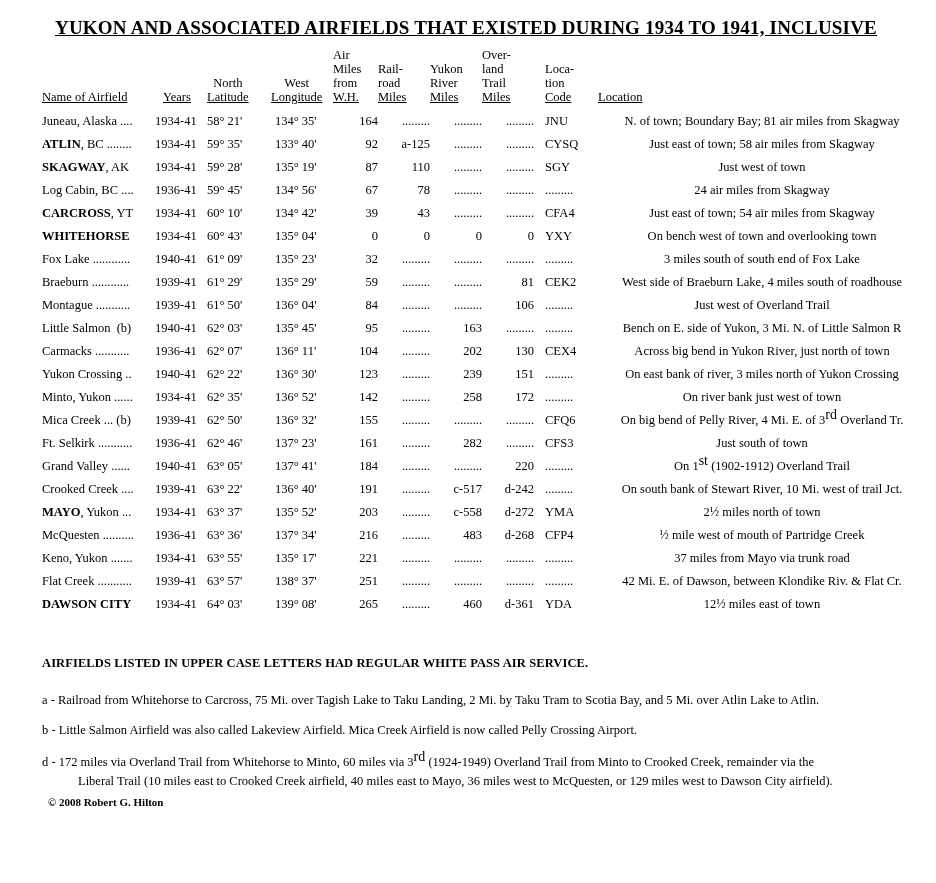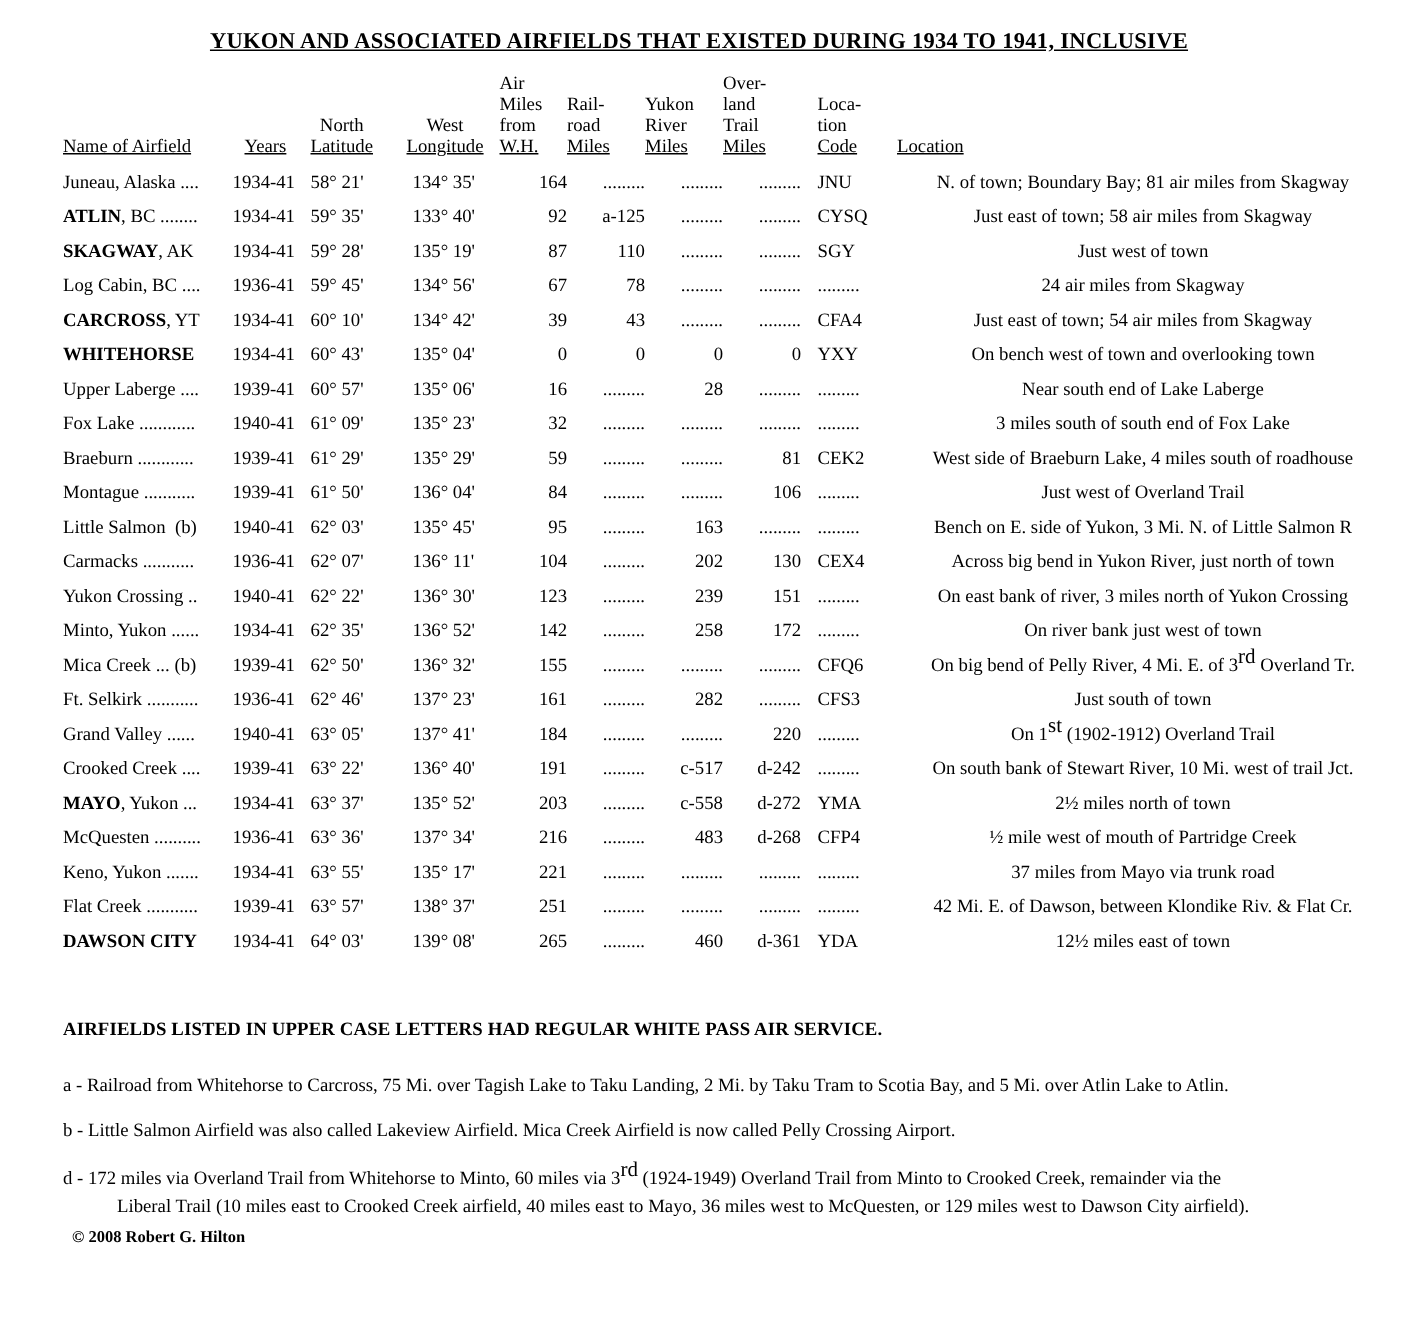--- a/index.html
+++ b/index.html
@@ -7,21 +7,21 @@
   body {
     width: 936px; height: 883px;
     background: #fff; color: #000;
     font-family: "Liberation Serif", serif;
     overflow: hidden;
   }
   .page { padding: 20px 0 0 42px; }
 
   h1.title {
     width: 932px; margin: 0 0 0 -42px;
-    font-size: 15px; line-height: 16px;
+    font-size: 19px; line-height: 16px;
     font-weight: bold; text-align: center;
     text-decoration: underline;
     letter-spacing: 0.2px;
   }
 
   table.airfields {
     border-collapse: collapse; table-layout: fixed;
     margin-top: 12px; width: 884px;
     font-size: 12.5px;
   }
@@ -178,32 +178,20 @@
           <td class="col-lat">60° 43'</td>
           <td class="col-long">135° 04'</td>
           <td class="col-air">0</td>
           <td class="col-rail">0</td>
           <td class="col-river">0</td>
           <td class="col-trail">0</td>
           <td class="col-code">YXY</td>
           <td class="col-location">On bench west of town and overlooking town</td>
         </tr>
         <tr>
-          <td class="col-name">Upper Laberge ....</td>
-          <td class="col-years">1939-41</td>
-          <td class="col-lat">60° 57'</td>
-          <td class="col-long">135° 06'</td>
-          <td class="col-air">16</td>
-          <td class="col-rail">.........</td>
-          <td class="col-river">28</td>
-          <td class="col-trail">.........</td>
-          <td class="col-code">.........</td>
-          <td class="col-location">Near south end of Lake Laberge</td>
-        </tr>
-        <tr>
           <td class="col-name">Fox Lake ............</td>
           <td class="col-years">1940-41</td>
           <td class="col-lat">61° 09'</td>
           <td class="col-long">135° 23'</td>
           <td class="col-air">32</td>
           <td class="col-rail">.........</td>
           <td class="col-river">.........</td>
           <td class="col-trail">.........</td>
           <td class="col-code">.........</td>
           <td class="col-location">3 miles south of south end of Fox Lake</td>

